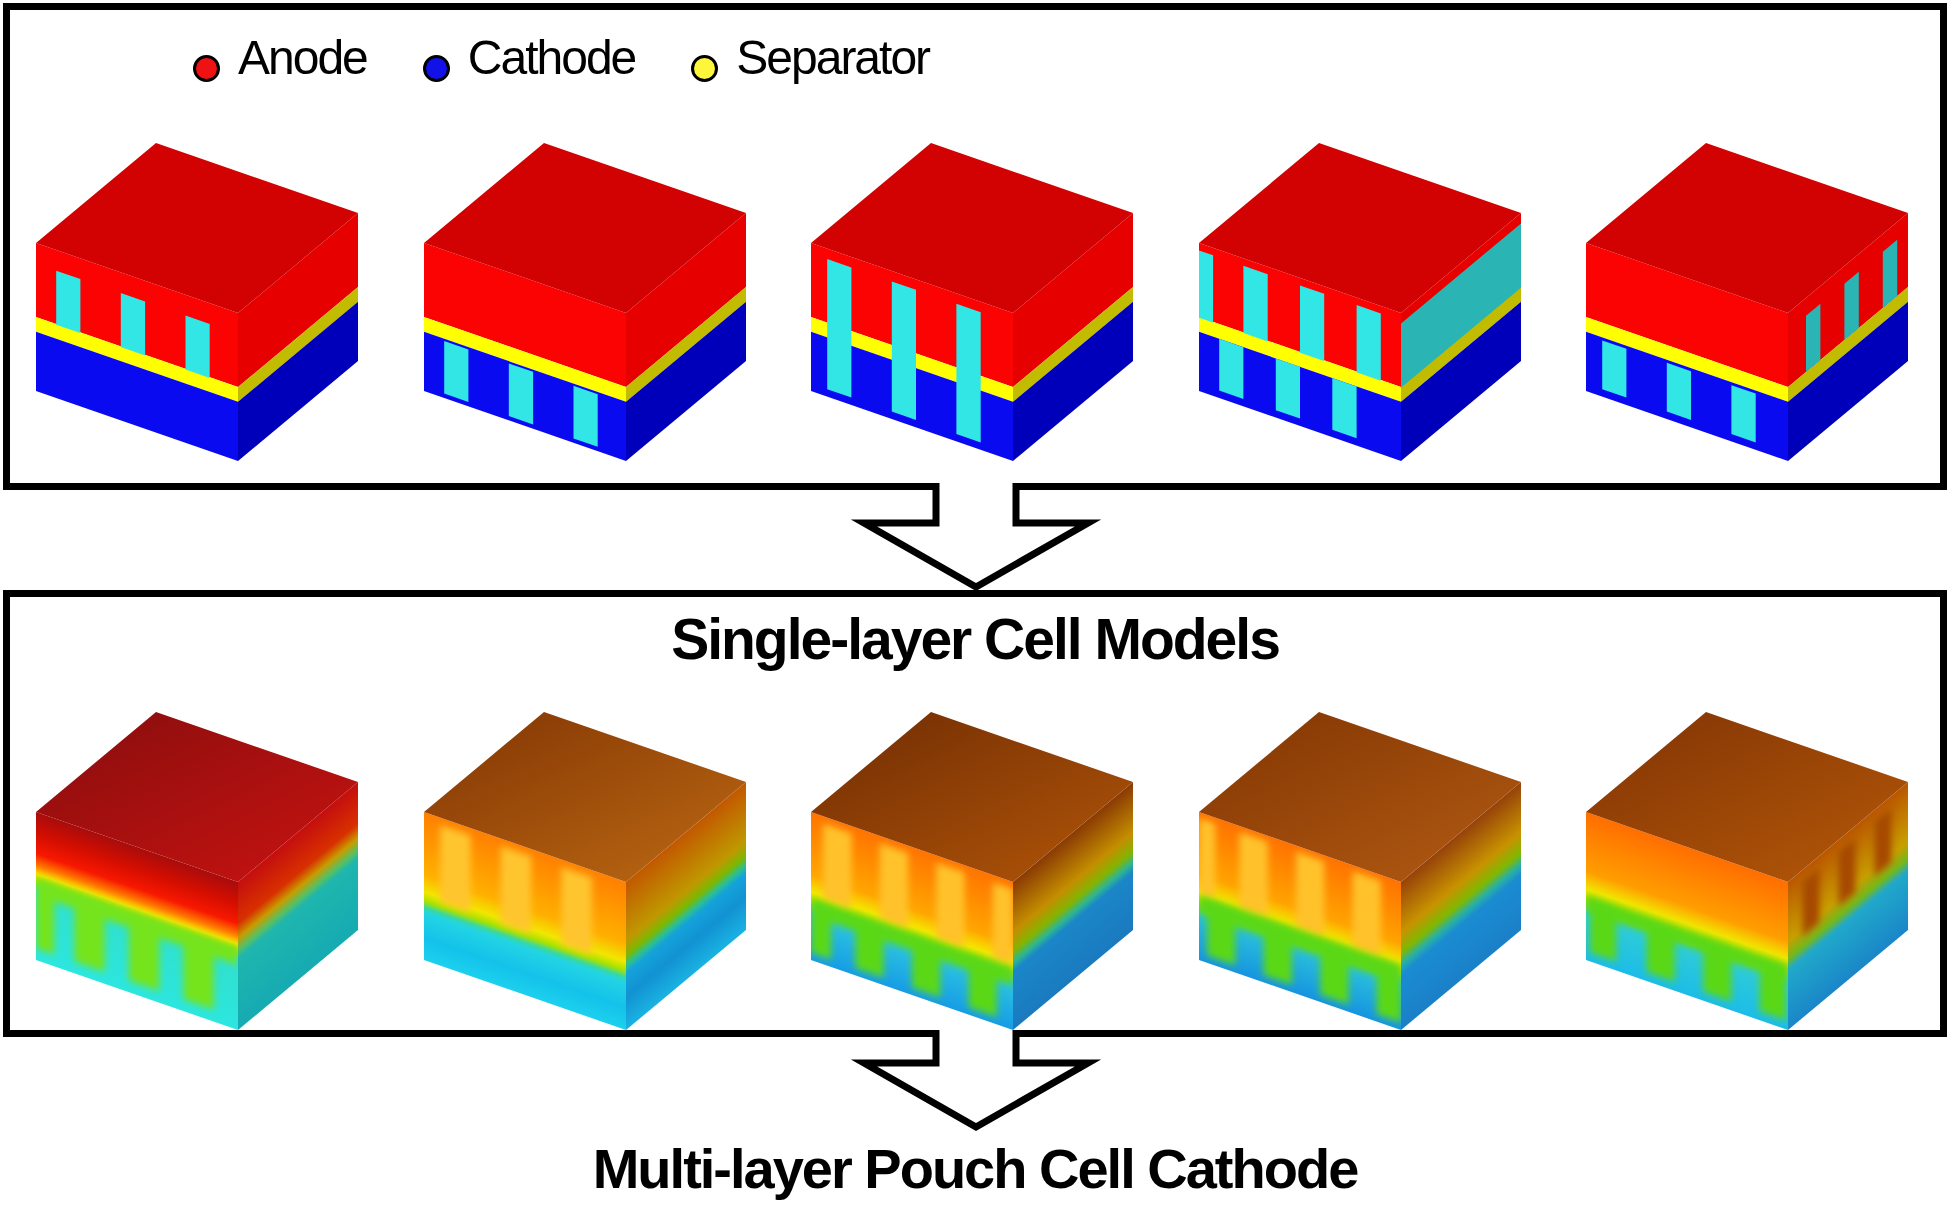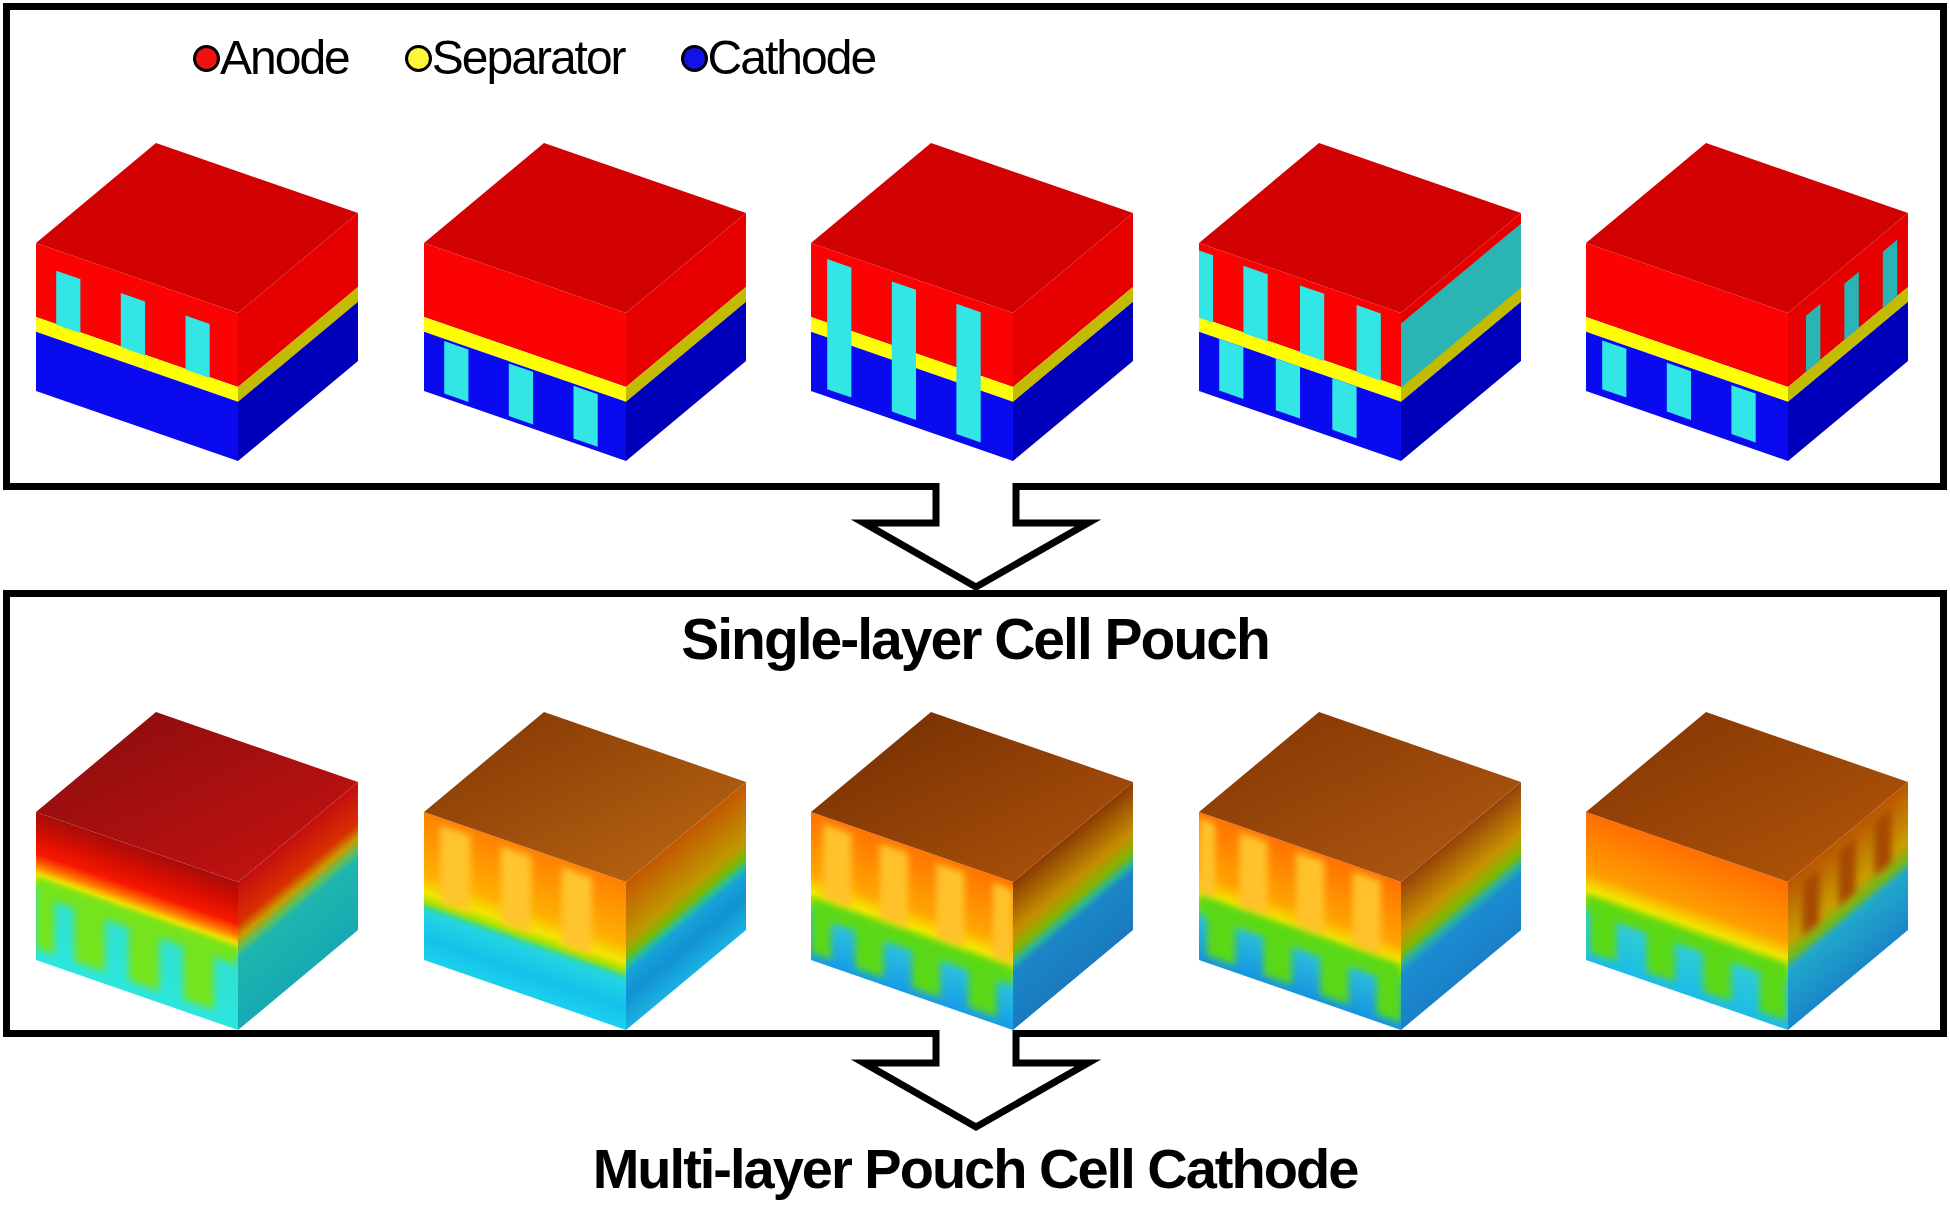--- a/index.html
+++ b/index.html
@@ -3,21 +3,21 @@
 <meta charset="utf-8">
 <style>
   html,body{margin:0;padding:0;background:#fff;}
   .fig{position:relative;width:1950px;height:1207px;background:#fff;overflow:hidden;
        font-family:"Liberation Sans", sans-serif;color:#000;}
   .panel{position:absolute;left:3px;width:1944px;border:7px solid #000;background:#fff;box-sizing:border-box;}
   .panel1{top:3px;height:487px;}
   .panel2{top:590px;height:447px;}
   .legend{position:absolute;top:24px;left:0;width:100%;display:flex;justify-content:flex-start;
           align-items:center;gap:56px;padding-left:183px;box-sizing:border-box;}
-  .legend-item{display:flex;align-items:center;}
+  .legend-item{display:flex;align-items:flex-end;gap:18px;}
   .legend-dot{width:27px;height:27px;border-radius:50%;border:3px solid #000;box-sizing:border-box;flex:0 0 auto;}
   .legend-label{font-size:48px;letter-spacing:-2px;line-height:1;white-space:nowrap;}
   .iso{position:absolute;width:336px;height:336px;}
   .iso svg{display:block;width:100%;height:100%;}
   .row-top .iso{top:128px;}
   .row-mid .iso{top:697px;}
   .title-mid{position:absolute;top:606px;left:0;width:100%;text-align:center;
              font-size:57px;font-weight:bold;letter-spacing:-2px;margin:0;}
   .title-bottom{position:absolute;top:1136px;left:0;width:100%;text-align:center;
                 font-size:56px;font-weight:bold;letter-spacing:-2px;margin:0;}
@@ -31,26 +31,26 @@
 
 <div class="fig">
 
   <section class="panel panel1 row-top">
     <div class="legend">
       <div class="legend-item">
         <span class="legend-dot" style="background: rgb(238, 18, 18);"></span>
         <span class="legend-label">Anode</span>
       </div>
       <div class="legend-item">
+        <span class="legend-dot" style="background: rgb(18, 18, 232);"></span>
+        <span class="legend-label">Cathode</span>
+      </div>
+      <div class="legend-item">
         <span class="legend-dot" style="background: rgb(253, 246, 58);"></span>
         <span class="legend-label">Separator</span>
-      </div>
-      <div class="legend-item">
-        <span class="legend-dot" style="background: rgb(18, 18, 232);"></span>
-        <span class="legend-label">Cathode</span>
       </div>
     </div>
   </section>
 
   <div class="row-top">
     <div class="iso" style="left:28px;top:128px">
         <svg viewBox="0 0 336 336" xmlns="http://www.w3.org/2000/svg">
           <polygon points="8.0,115.0 210.0,185.0 210.0,259.0 8.0,189.0" fill="#fb0303"></polygon>
           <polygon points="8.0,189.0 210.0,259.0 210.0,273.8 8.0,203.8" fill="#ffff00"></polygon>
           <polygon points="8.0,203.8 210.0,273.8 210.0,333.0 8.0,263.0" fill="#0a0af0"></polygon>
@@ -127,21 +127,21 @@
           <polygon points="8,115 128,15 330,85 210,185" fill="#d30202"></polygon>
         </svg>
       </div>
   </div>
 
   <svg class="arrow-svg arrow1" viewBox="0 0 252 132">
     <path class="arrow-path" d="M 86 3 L 86 43 L 14 43 L 126 107 L 238 43 L 166 43 L 166 3"></path>
   </svg>
 
   <section class="panel panel2"></section>
-  <h2 class="title-mid">Single-layer Cell Pouch</h2>
+  <h2 class="title-mid">Single-layer Cell Models</h2>
 
   <div class="row-mid">
     <div class="iso" style="left:28px;top:697px">
         <svg viewBox="0 0 336 336" xmlns="http://www.w3.org/2000/svg">
           <defs>
             <linearGradient id="tg0" gradientUnits="userSpaceOnUse" x1="128" y1="15" x2="210" y2="185">
               <stop offset="0" stop-color="#930e0e"></stop>
               <stop offset="1" stop-color="#bd1210"></stop>
             </linearGradient>
             <linearGradient id="fg0" gradientUnits="userSpaceOnUse" x1="8" y1="115" x2="-37.8" y2="247.2">

